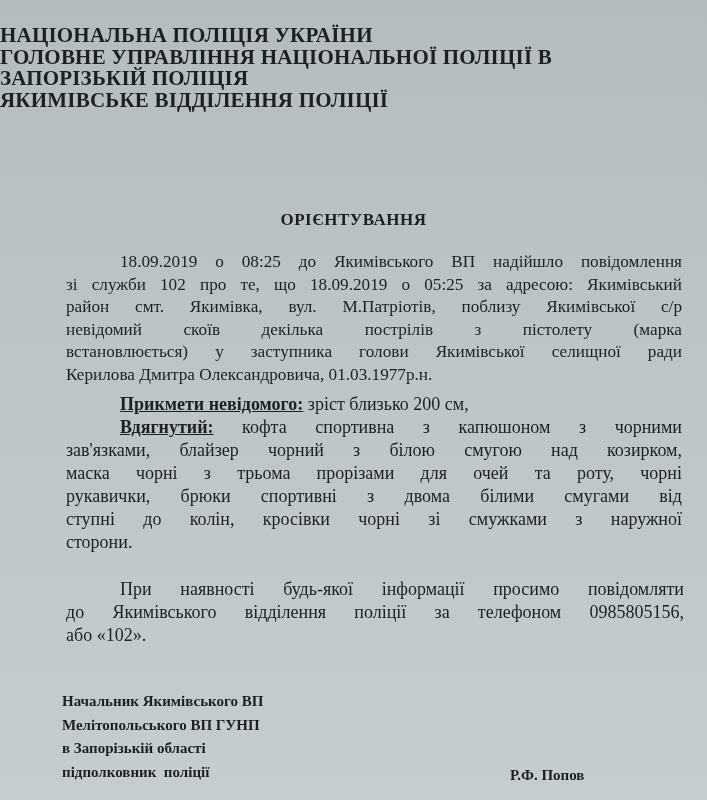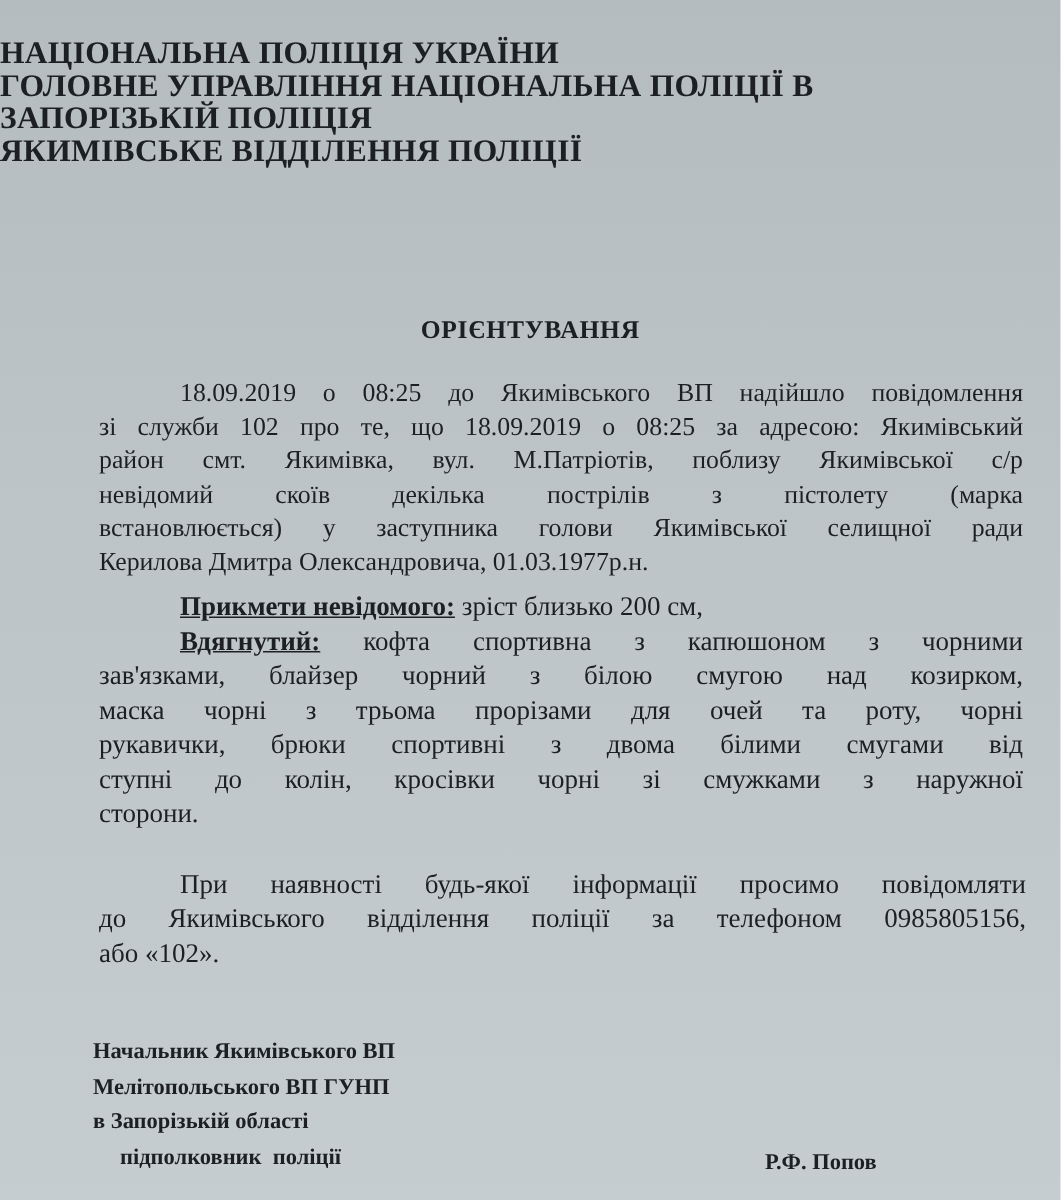--- a/index.html
+++ b/index.html
@@ -88,30 +88,30 @@
       white-space: nowrap;
     }
   </style>
 </head>
 <body>
 
 <div class="page">
 
   <div class="header">
     <div>НАЦІОНАЛЬНА ПОЛІЦІЯ УКРАЇНИ</div>
-    <div>ГОЛОВНЕ УПРАВЛІННЯ НАЦІОНАЛЬНА ПОЛІЦІЇ В</div>
+    <div>ГОЛОВНЕ УПРАВЛІННЯ НАЦІОНАЛЬНОЇ ПОЛІЦІЇ В</div>
     <div>ЗАПОРІЗЬКІЙ ПОЛІЦІЯ</div>
     <div>ЯКИМІВСЬКЕ ВІДДІЛЕННЯ ПОЛІЦІЇ</div>
   </div>
 
   <div class="title">ОРІЄНТУВАННЯ</div>
 
   <div class="body-text p1">
     <span class="line indent">18.09.2019 о 08:25 до Якимівського ВП надійшло повідомлення</span>
-    <span class="line">зі служби 102 про те, що 18.09.2019 о 08:25 за адресою: Якимівський</span>
+    <span class="line">зі служби 102 про те, що 18.09.2019 о 05:25 за адресою: Якимівський</span>
     <span class="line">район смт. Якимівка, вул. М.Патріотів, поблизу Якимівської с/р</span>
     <span class="line">невідомий скоїв декілька пострілів з пістолету (марка</span>
     <span class="line">встановлюється) у заступника голови Якимівської селищної ради</span>
     <span class="line last">Керилова Дмитра Олександровича, 01.03.1977р.н.</span>
   </div>
 
   <div class="body-text p2">
     <span class="line indent nojust"><b>Прикмети невідомого:</b><span> зріст близько 200 см,</span></span>
     <span class="line indent"><b>Вдягнутий:</b><span> кофта спортивна з капюшоном з чорними</span></span>
     <span class="line">зав'язками, блайзер чорний з білою смугою над козирком,</span>
@@ -124,18 +124,18 @@
   <div class="body-text p3">
     <span class="line indent">При наявності будь-якої інформації просимо повідомляти</span>
     <span class="line">до Якимівського відділення поліції за телефоном 0985805156,</span>
     <span class="line last">або «102».</span>
   </div>
 
   <div class="signature">
     <div>Начальник Якимівського ВП</div>
     <div>Мелітопольського ВП ГУНП</div>
     <div>в Запорізькій області</div>
-    <div style="white-space:pre;margin-left:18px;">підполковник  поліції</div>
+    <div style="white-space:pre;">підполковник  поліції</div>
   </div>
 
   <div class="signer-name">Р.Ф. Попов</div>
 
 </div>
 
 </body></html>

